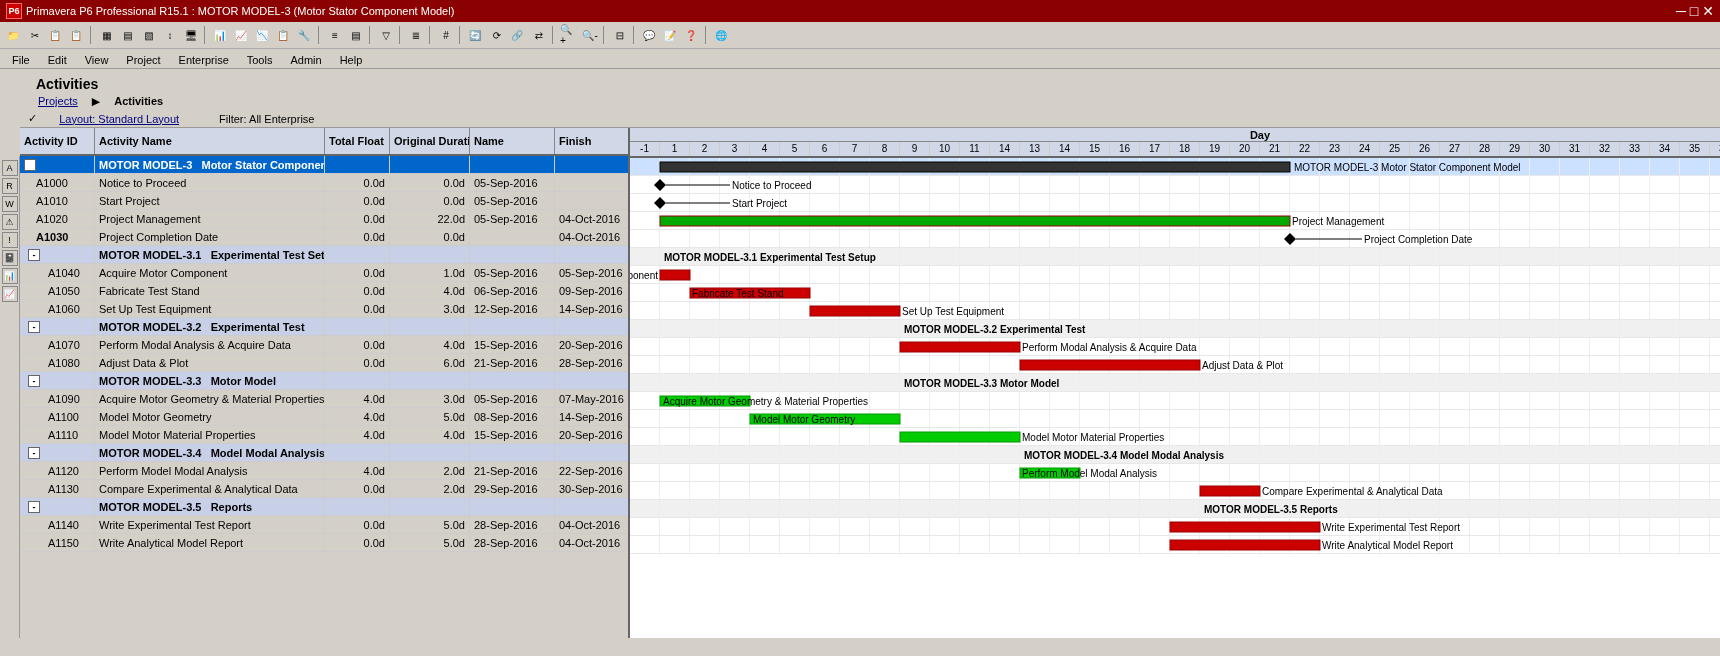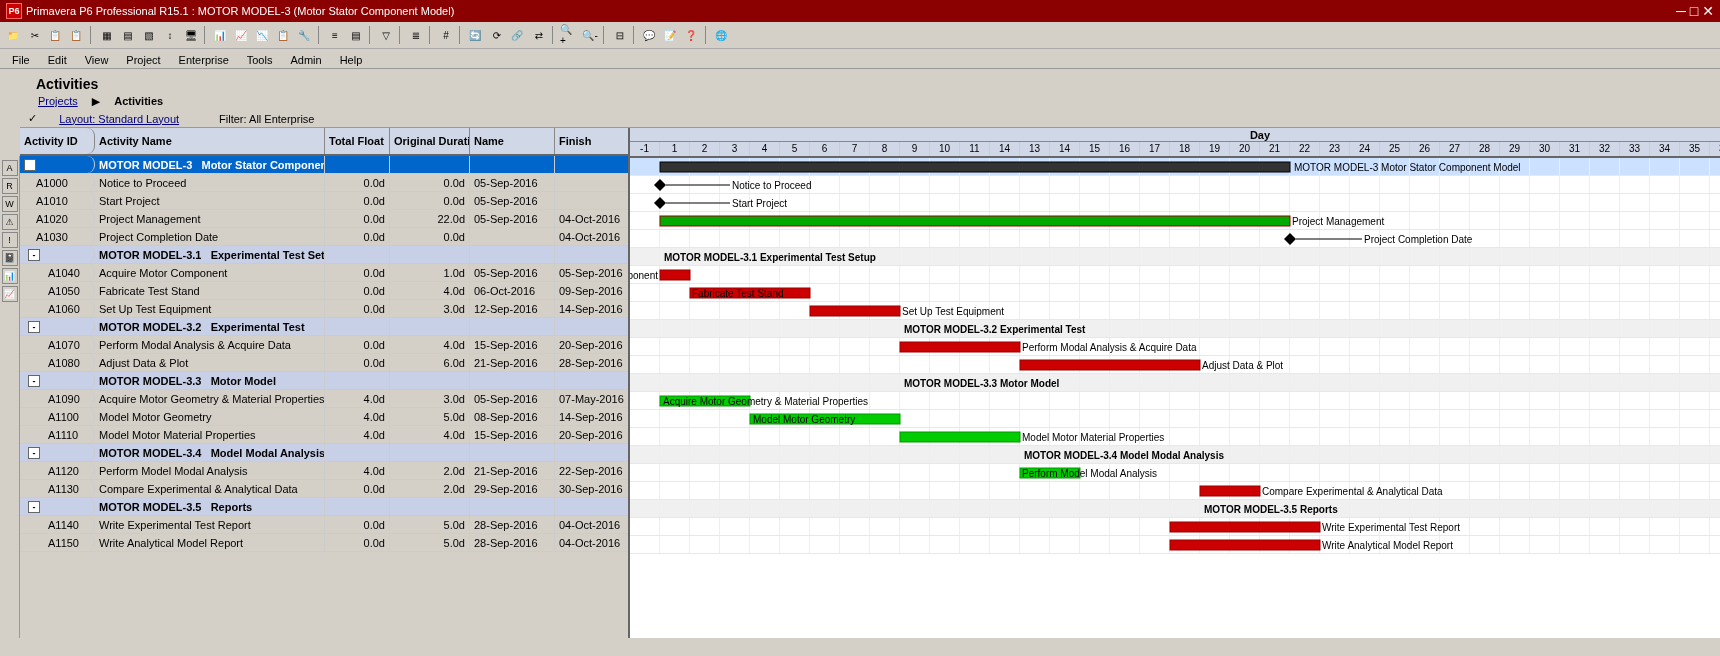--- a/index.html
+++ b/index.html
@@ -164,21 +164,21 @@
     .col-header {
       border-right: 1px solid #888;
       display: flex;
       align-items: center;
       padding: 0 4px;
       font-weight: bold;
       font-size: 11px;
       white-space: nowrap;
       overflow: hidden;
     }
-    .col-act-id { width: 75px; min-width: 75px; border-radius: 8px; }
+    .col-act-id { width: 75px; min-width: 75px; }
     .col-act-name { width: 230px; min-width: 230px; }
     .col-total-float { width: 65px; min-width: 65px; }
     .col-orig-dur { width: 80px; min-width: 80px; }
     .col-start { width: 85px; min-width: 85px; }
     .col-finish { width: 85px; min-width: 85px; }
 
     .table-body { flex: 1; overflow-y: auto; overflow-x: hidden; }
 
     .table-row {
       display: flex;
@@ -417,21 +417,21 @@
             </div>
             <div class="table-row">
               <div class="cell col-act-id" style="padding-left: 16px;">A1020</div>
               <div class="cell col-act-name">Project Management</div>
               <div class="cell col-total-float right">0.0d</div>
               <div class="cell col-orig-dur right">22.0d</div>
               <div class="cell col-start">05-Sep-2016</div>
               <div class="cell col-finish">04-Oct-2016</div>
             </div>
             <div class="table-row">
-              <div class="cell col-act-id" style="padding-left: 16px;">A1030</div>
+              <div class="cell col-act-id" style="padding-left: 16px; font-weight: bold;">A1030</div>
               <div class="cell col-act-name">Project Completion Date</div>
               <div class="cell col-total-float right">0.0d</div>
               <div class="cell col-orig-dur right">0.0d</div>
               <div class="cell col-start"></div>
               <div class="cell col-finish">04-Oct-2016</div>
             </div>
             <div class="table-row group-row">
               <div class="cell col-act-id" style="padding-left: 8px;">
                 <div class="expand-icon">-</div>
               </div>
@@ -449,21 +449,21 @@
               <div class="cell col-total-float right">0.0d</div>
               <div class="cell col-orig-dur right">1.0d</div>
               <div class="cell col-start">05-Sep-2016</div>
               <div class="cell col-finish">05-Sep-2016</div>
             </div>
             <div class="table-row">
               <div class="cell col-act-id" style="padding-left: 28px;">A1050</div>
               <div class="cell col-act-name">Fabricate Test Stand</div>
               <div class="cell col-total-float right">0.0d</div>
               <div class="cell col-orig-dur right">4.0d</div>
-              <div class="cell col-start">06-Oct-2016</div>
+              <div class="cell col-start">06-Sep-2016</div>
               <div class="cell col-finish">09-Sep-2016</div>
             </div>
             <div class="table-row">
               <div class="cell col-act-id" style="padding-left: 28px;">A1060</div>
               <div class="cell col-act-name">Set Up Test Equipment</div>
               <div class="cell col-total-float right">0.0d</div>
               <div class="cell col-orig-dur right">3.0d</div>
               <div class="cell col-start">12-Sep-2016</div>
               <div class="cell col-finish">14-Sep-2016</div>
             </div>

